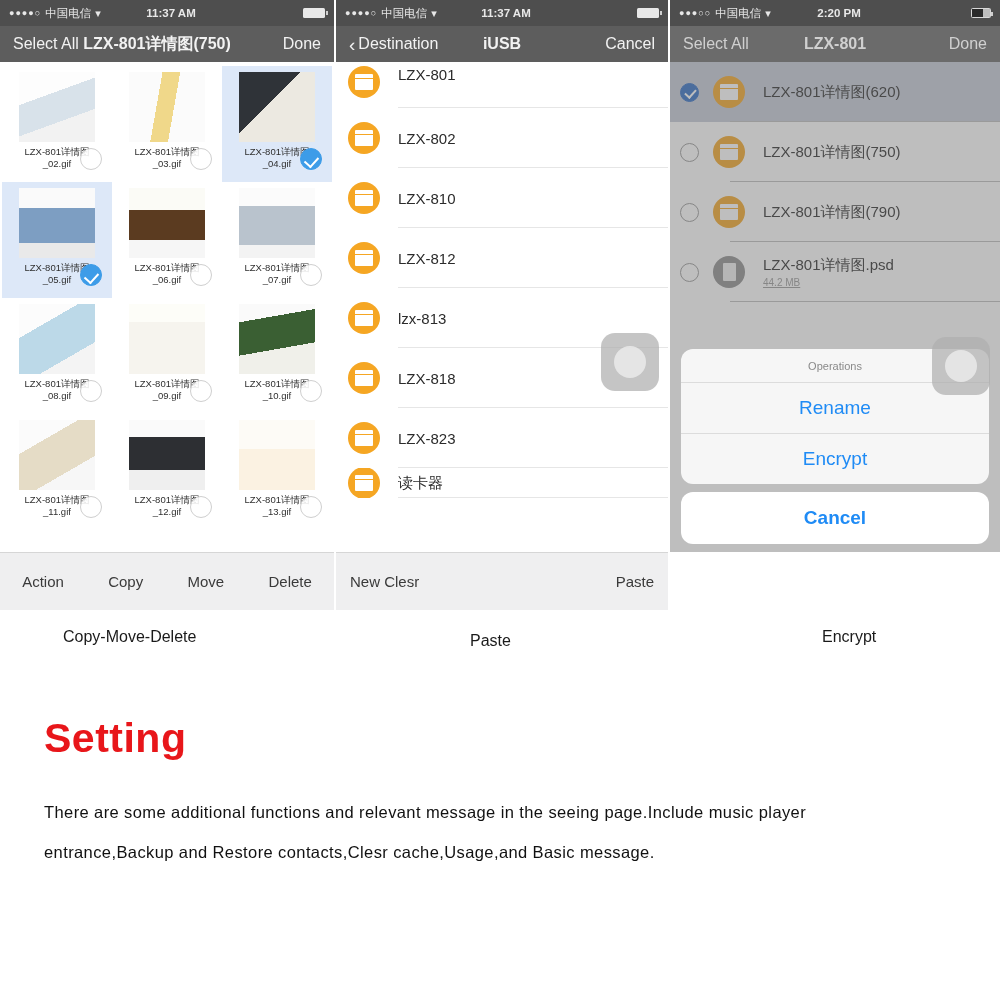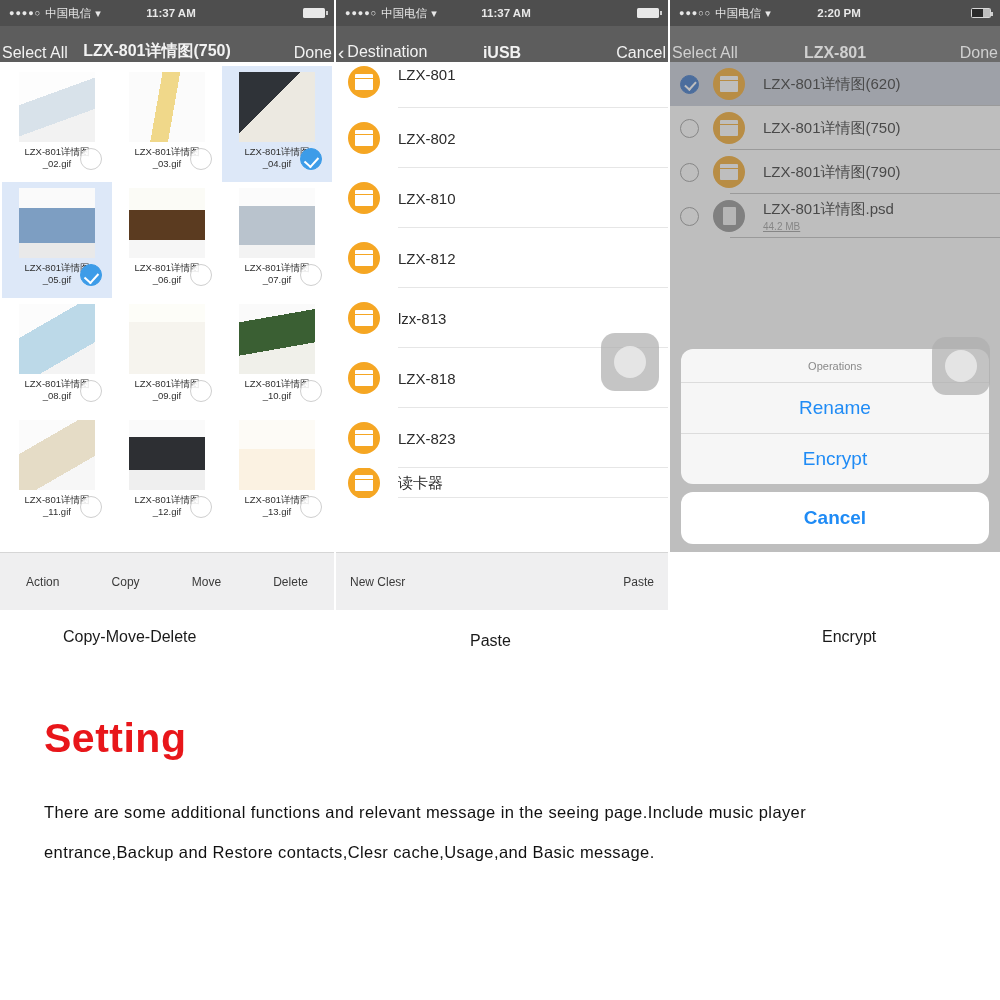--- a/index.html
+++ b/index.html
@@ -38,21 +38,21 @@
   .sb-batt::after {
     content: ""; position: absolute; right: -3px; top: 3px;
     width: 2px; height: 4px; background: #cfcfcf;
   }
   .sb-batt.partial { width: 20px; background: linear-gradient(90deg,#2a2a2a 0 62%, #bdbdbd 62% 100%);
     border: 1px solid #d8d8d8; }
 
   
   .navbar {
     height: 36px; background: #5d5d5d; color: #f2f2f2;
-    display: flex; align-items: flex-end; padding: 0 2px;
+    display: flex; align-items: center; padding: 0 13px;
     font-size: 16px; position: relative;
   }
   .navbar.dim { background: #6b6b6b; color: #d0d0d0; }
   .nav-left { z-index: 2; }
   .nav-right { margin-left: auto; z-index: 2; font-weight: 500; }
   .nav-title {
     position: absolute; left: 0; right: 0; text-align: center;
     font-weight: bold; font-size: 16px; pointer-events: none;
   }
   .nav-title.shifted { left: 70px; right: 90px; }
@@ -84,21 +84,21 @@
     content: ""; position: absolute; left: 6px; top: 5px;
     width: 7px; height: 11px; border: solid #fff;
     border-width: 0 2.2px 2.2px 0; transform: rotate(42deg);
   }
 
   
   .toolbar {
     position: absolute; left: 0; right: 0; bottom: 0; height: 58px;
     background: #efeff0; border-top: 1px solid #d6d6d6;
     display: flex; align-items: center; justify-content: space-around;
-    font-size: 12px; color: #3a3a3a;
+    font-size: 15px; color: #3a3a3a;
   }
   .toolbar.two { justify-content: space-between; padding: 0 14px; }
 
   
   .list { height: 490px; background: #fff; overflow: hidden; padding-top: 2px; }
   .row {
     height: 60px; display: flex; align-items: center; padding: 0 12px;
     position: relative;
   }
   .row::after {
@@ -127,21 +127,21 @@
     content:""; position:absolute; left:10px; top:7px; width:13px; height:18px;
     background:#f0f0f0; border-radius: 1px;
   }
   .row-label { font-size: 15px; color: #2b2b2b; }
   .row-sub { font-size: 10px; color: #9a9a9a; margin-top: 2px; text-decoration: underline; }
 
   
   .p3-body { height: 490px; background: #fff; position: relative; overflow: hidden; }
   .p3-list { padding-top: 0; }
   .p3-row {
-    height: 44px; display: flex; align-items: center; padding: 0 10px;
+    height: 60px; display: flex; align-items: center; padding: 0 10px;
     position: relative;
   }
   .p3-row.active { background: #c5cbd8; }
   .p3-row::after {
     content: ""; position: absolute; left: 60px; right: 0; bottom: 0;
     height: 1px; background: #bdbdbd;
   }
   .radio {
     width: 19px; height: 19px; border-radius: 50%;
     border: 1.4px solid #9a9a9a; flex: none; margin-right: 14px;

